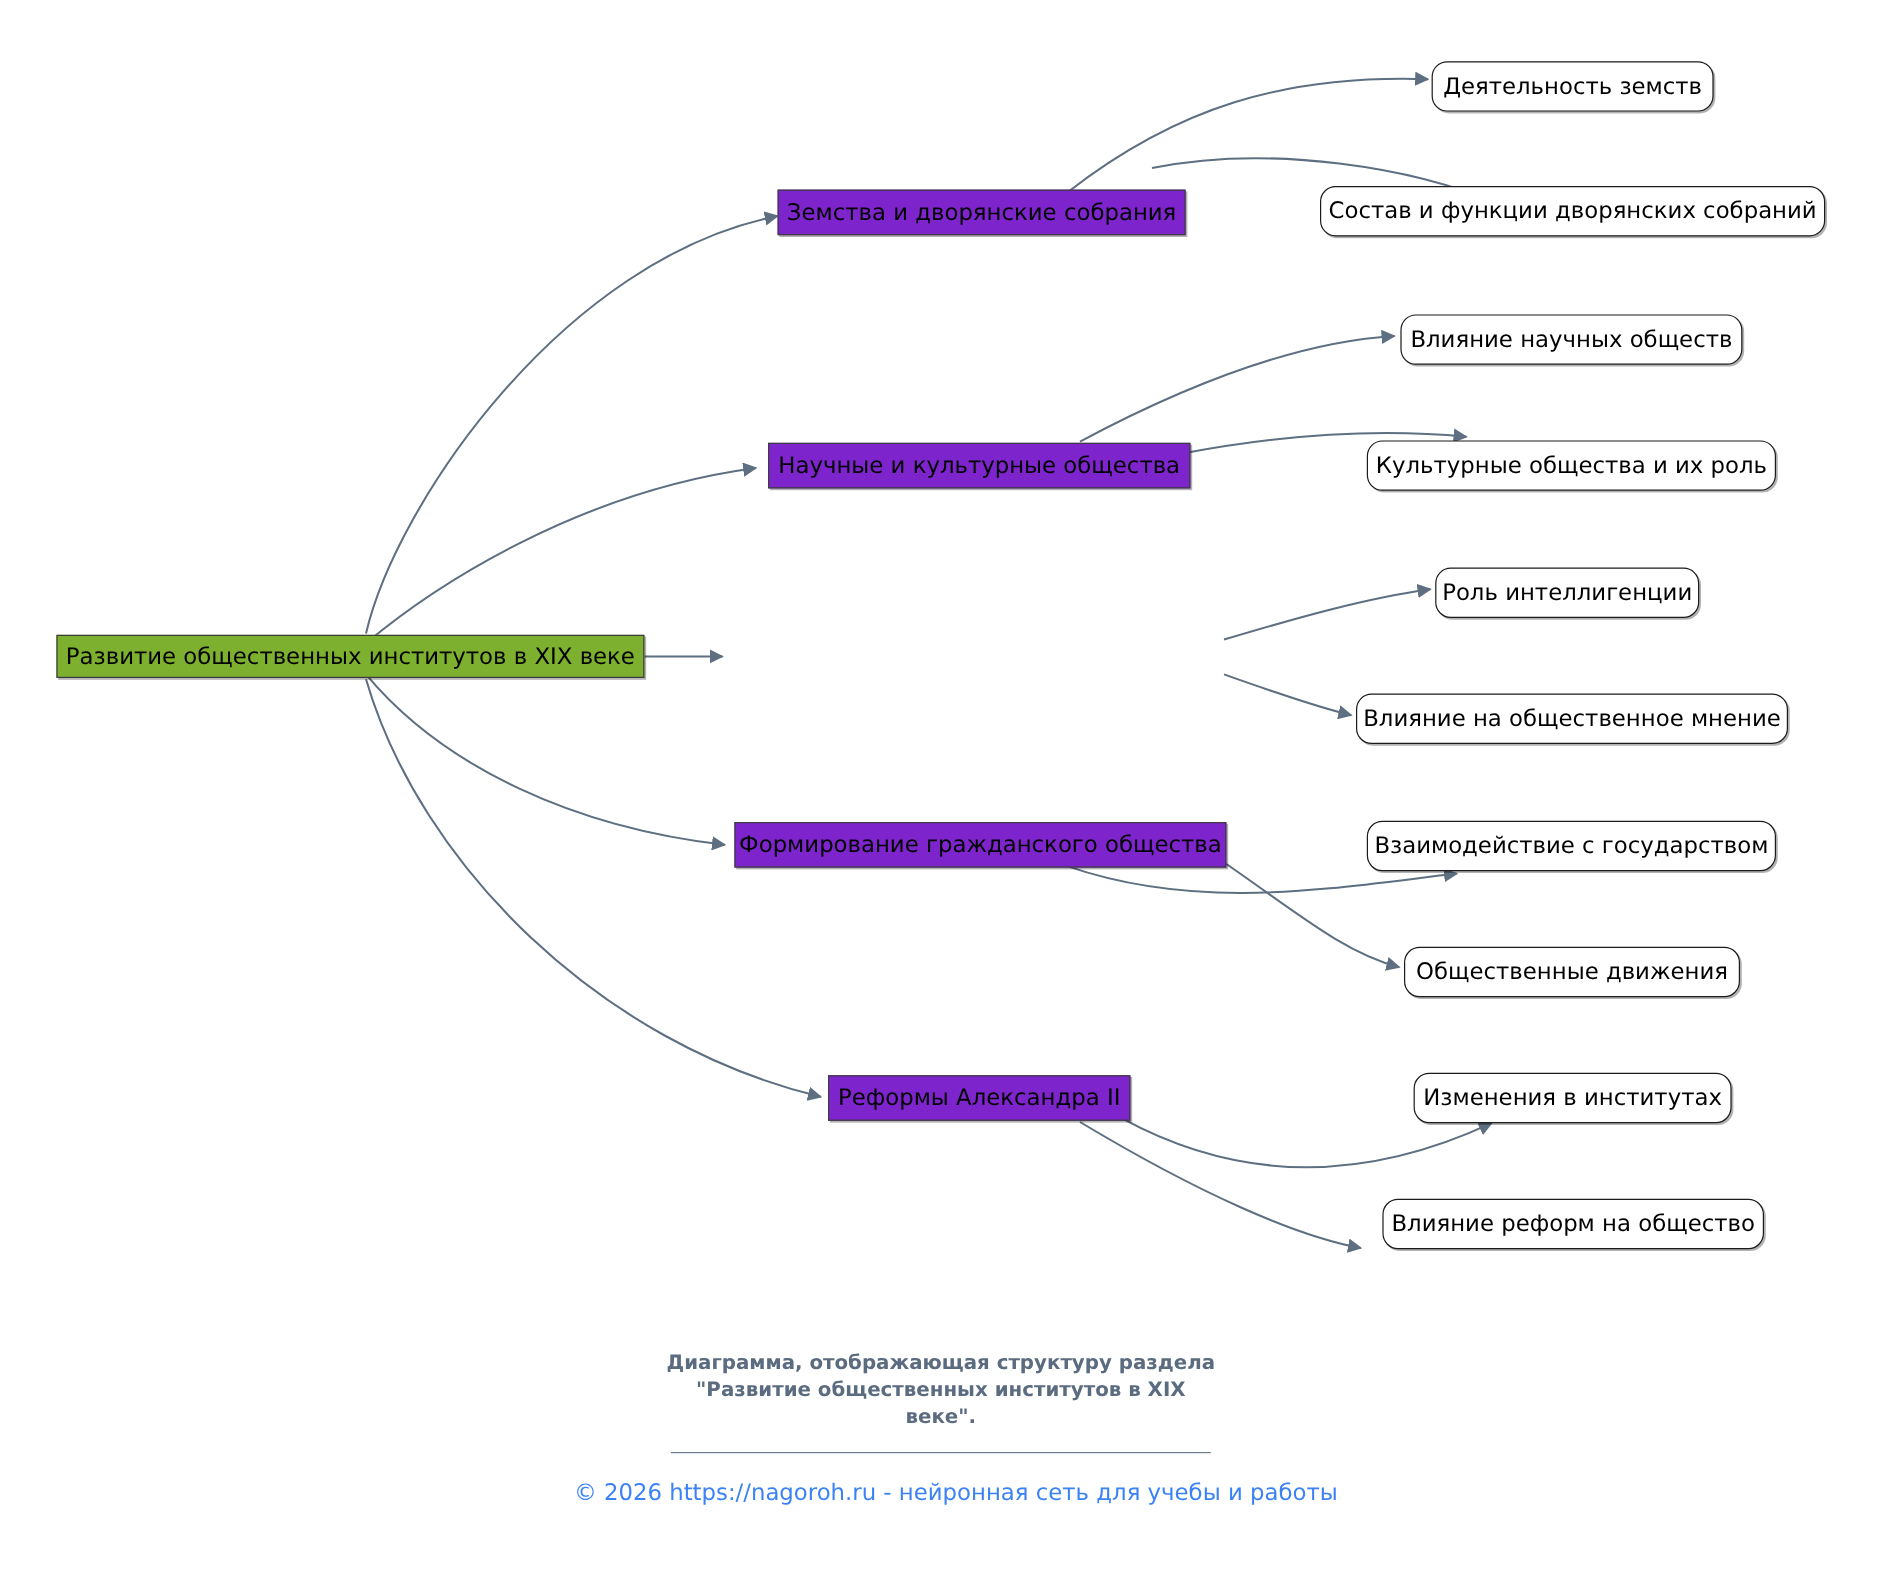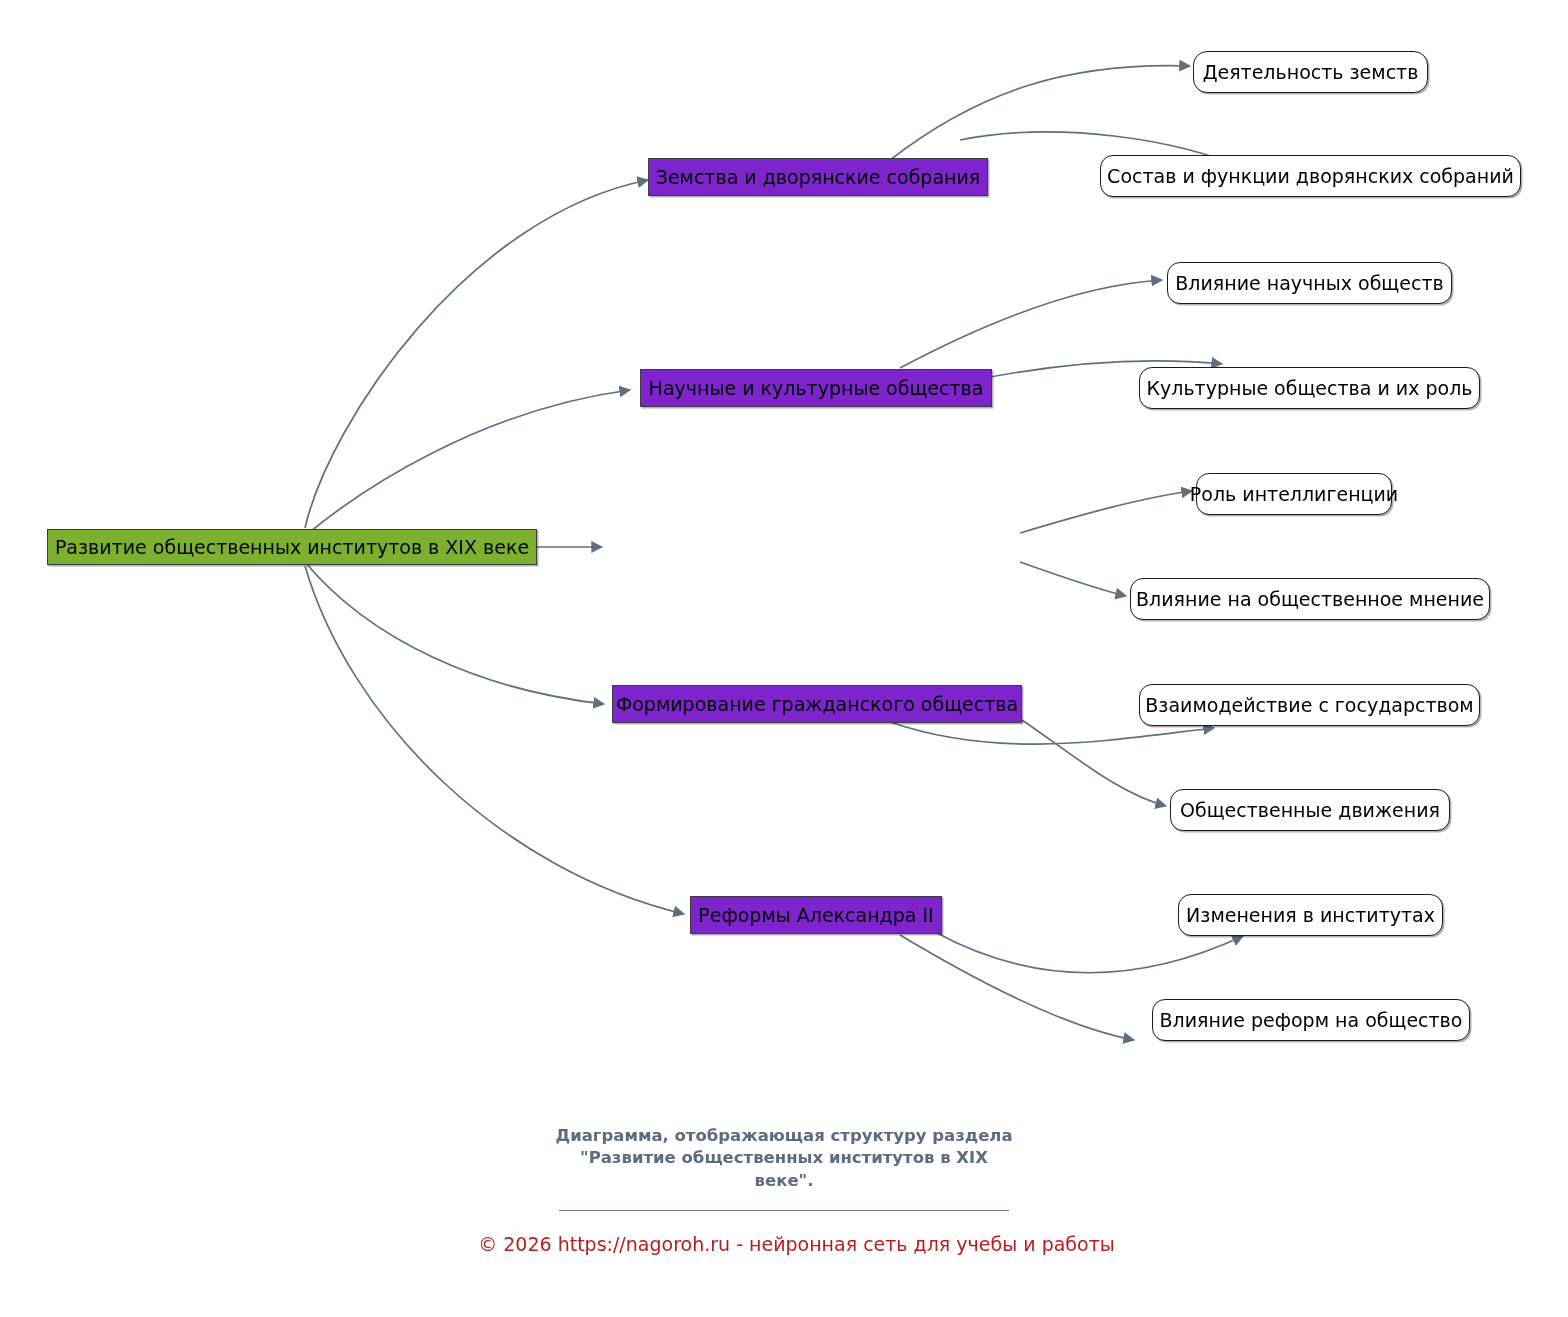--- a/index.html
+++ b/index.html
@@ -96,21 +96,21 @@
 
   #divider {
     width: 450px;
     height: 0;
     border-top: 1.5px solid #6d7c8e;
     margin: 18px auto 0 auto;
   }
 
   .copyright {
     margin-top: 22px;
-    color: #b91c1c;
+    color: #3b82f6;
     font-size: 19px;
     font-weight: 400;
     font-family: "DejaVu Sans", sans-serif;
     padding-left: 25px;
   }
 </style>
 </head>
 <body>
 
 <div id="canvas">
@@ -147,38 +147,38 @@
     </g>
   </svg>
 
   <div class="node node-root" style="left:47px; top:529px; width:490px; height:36px;">
     <span class="node-label">Развитие общественных институтов в XIX веке</span>
   </div>
 
   <div class="node node-branch" style="left:648px; top:158px; width:340px; height:38px;">
     <span class="node-label">Земства и дворянские собрания</span>
   </div>
-  <div class="node node-leaf" style="left:1193px; top:51px; width:235px; height:42px;border-radius:14px;">
+  <div class="node node-leaf" style="left:1193px; top:51px; width:235px; height:42px;">
     <span class="node-label">Деятельность земств</span>
   </div>
   <div class="node node-leaf" style="left:1100px; top:155px; width:421px; height:42px;">
     <span class="node-label">Состав и функции дворянских собраний</span>
   </div>
 
   <div class="node node-branch" style="left:640px; top:369px; width:352px; height:38px;">
     <span class="node-label">Научные и культурные общества</span>
   </div>
   <div class="node node-leaf" style="left:1167px; top:262px; width:285px; height:42px;text-align:center;">
     <span class="node-label">Влияние научных обществ</span>
   </div>
   <div class="node node-leaf" style="left:1139px; top:367px; width:341px; height:42px;">
     <span class="node-label">Культурные общества и их роль</span>
   </div>
 
-  <div class="node node-leaf" style="left:1196px; top:473px; width:196px; height:42px;text-align:right;">
+  <div class="node node-leaf" style="left:1196px; top:473px; width:220px; height:42px;text-align:right;">
     <span class="node-label">Роль интеллигенции</span>
   </div>
   <div class="node node-leaf" style="left:1130px; top:578px; width:360px; height:42px;">
     <span class="node-label">Влияние на общественное мнение</span>
   </div>
 
   <div class="node node-branch" style="left:612px; top:685px; width:410px; height:38px;">
     <span class="node-label">Формирование гражданского общества</span>
   </div>
   <div class="node node-leaf" style="left:1170px; top:789px; width:280px; height:42px;">

